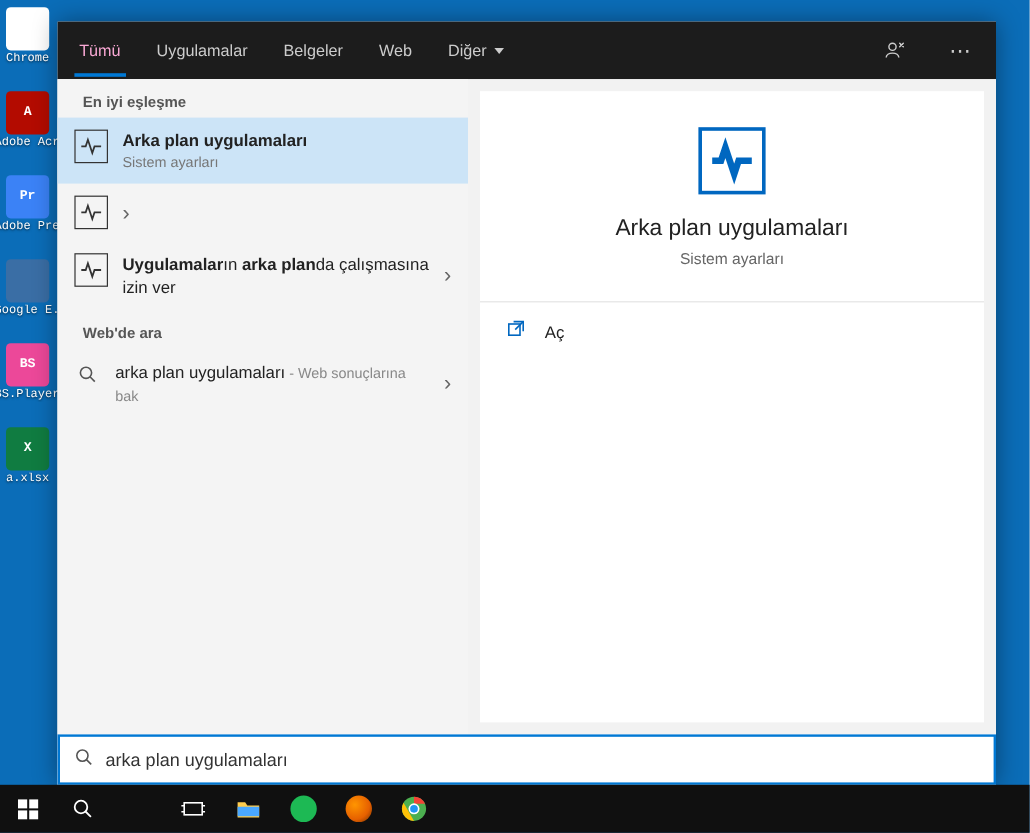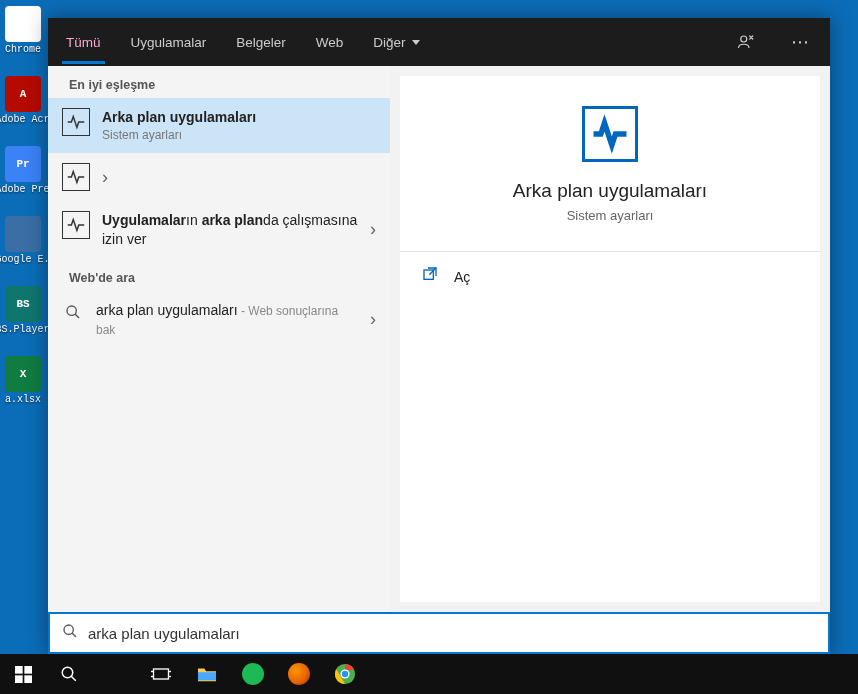--- a/index.html
+++ b/index.html
@@ -77,21 +77,21 @@
     </div>
   <div class="dicon">
       <div class="sq" style="background:#3b82f6">Pr</div>
       <div class="lbl">Adobe Premiere</div>
     </div>
   <div class="dicon">
       <div class="sq" style="background:#3a6ea5"></div>
       <div class="lbl">Google E. Pro</div>
     </div>
   <div class="dicon">
-      <div class="sq" style="background:#0f766e">BS</div>
+      <div class="sq" style="background:#ec4899">BS</div>
       <div class="lbl">BS.Player FREE</div>
     </div>
   <div class="dicon">
       <div class="sq" style="background:#107c41">X</div>
       <div class="lbl">a.xlsx</div>
     </div>
 </div>
 
 <div class="popup">
 

